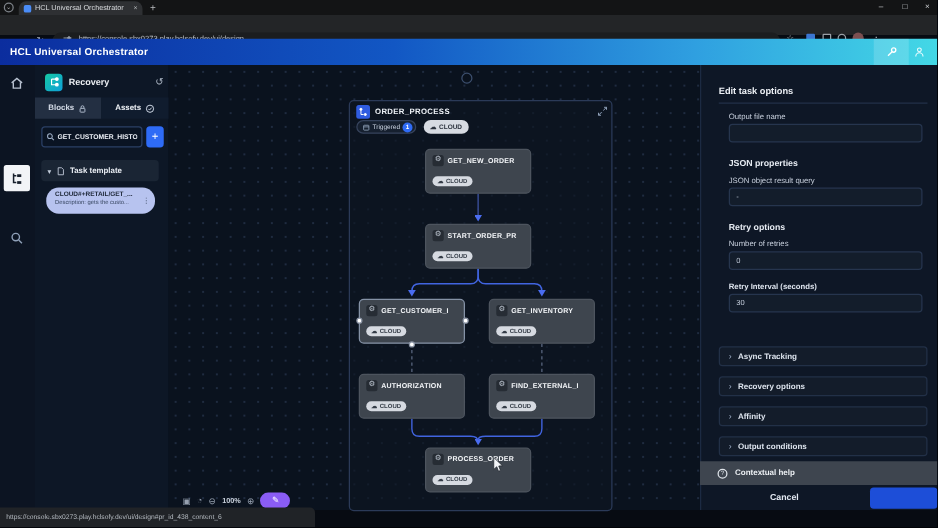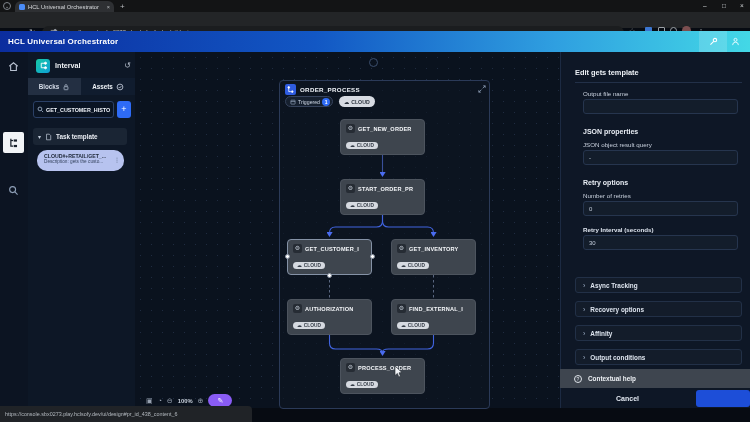--- a/index.html
+++ b/index.html
@@ -183,21 +183,21 @@
     <span class="wsicon">
       <svg width="9" height="9" viewBox="0 0 10 10">
         <g stroke="#ffffff" stroke-width="1" fill="#ffffff">
           <path d="M2.5 2.5 V7.5 H6" fill="none"></path>
             <path d="M2.5 2.5 H6" fill="none"></path>
           <circle cx="7.2" cy="2.5" r="1.2"></circle>
             <circle cx="7.2" cy="7.5" r="1.2"></circle>
         </g>
       </svg>
     </span>
-    <span class="wstitle">Interval</span>
+    <span class="wstitle">Recovery</span>
     <span class="undo">↺</span>
   </div>
   <div class="abs tab-blocks">
     <span>Blocks</span>
     <svg width="8" height="8" viewBox="0 0 10 10">
       <g stroke="#aab6c8" stroke-width="1" fill="none">
         <rect x="2.6" y="4.6" width="4.8" height="3.8" rx="0.6"></rect>
           <path d="M3.6 4.6 V3.4 a1.4 1.4 0 0 1 2.8 0 V4.6"></path>
       </g>
     </svg>
@@ -368,21 +368,21 @@
   <div class="abs ctoolbar">
     <span class="cti">▣</span>
     <span class="cti">◔</span>
     <span class="cti">⊖</span>
     <span class="zoomlvl">100%</span>
     <span class="cti">⊕</span>
     <span class="penbtn">✎</span>
   </div>
 
   <div class="abs rpanel"></div>
-  <div class="abs ptitle">Edit gets template</div>
+  <div class="abs ptitle">Edit task options</div>
   <div class="abs pdiv"></div>
 
   <div class="flabel" style="left:583px;top:90px;">Output file name</div>
   <input class="inp" style="left: 583px; top: 99px;" value="">
 
   <div class="fheading" style="left:583px;top:128px;">JSON properties</div>
   <div class="flabel" style="left:583px;top:141px;">JSON object result query</div>
   <input class="inp" style="left: 583px; top: 150px;" value="-">
 
   <div class="fheading" style="left:583px;top:179px;">Retry options</div>

